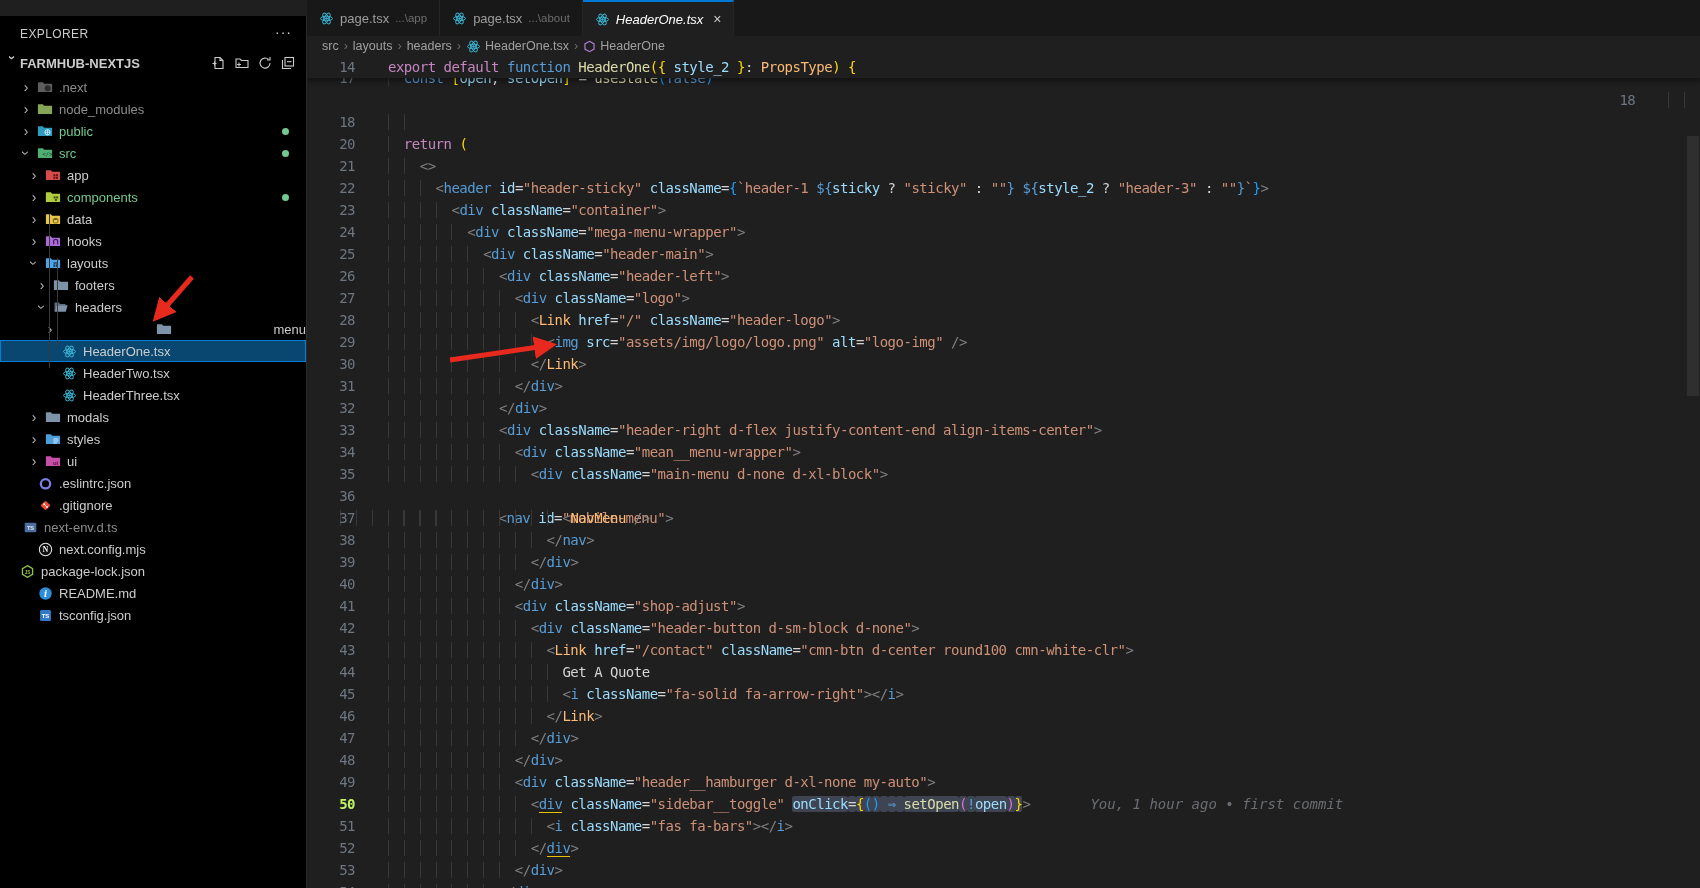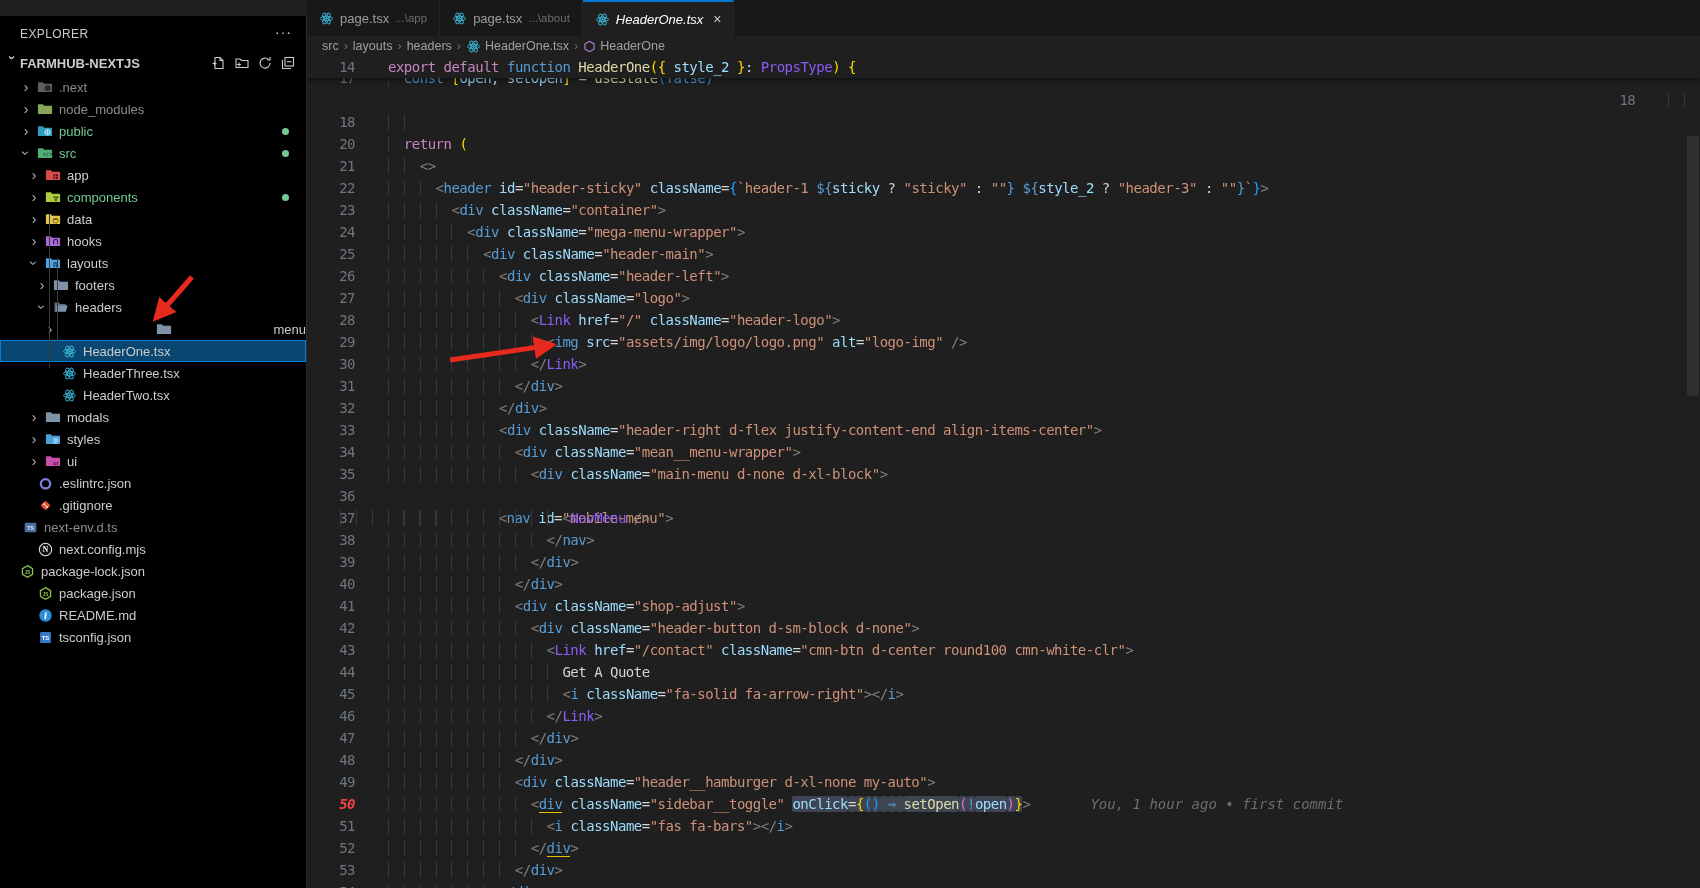--- a/index.html
+++ b/index.html
@@ -58,27 +58,27 @@
   .bc-item .bicon { margin-right:4px; display:flex; }
 
   
   #editor { position:absolute; left:307px; top:56px; width:1393px; height:832px;
             background:#1f1f1f; overflow:hidden; }
   .cline, #sticky-line { position:absolute; left:0; width:1393px; height:22px;
             display:flex; font-family:"DejaVu Sans Mono", monospace; font-size:14px;
             line-height:22px; letter-spacing:-0.5px; white-space:pre; }
   .cline .num, #sticky-line .num { width:48px; flex:none; text-align:right;
             color:#6e7681; }
-  .cline .num.cur { color:#ef4444; font-weight:bold;font-style:italic; }
+  .cline .num.cur { color:#bef264; font-weight:bold; }
   .cline .ctext, #sticky-line .ctext { margin-left:33px; }
   .ind { background:repeating-linear-gradient(90deg,#373737 0,#373737 1px,
            transparent 1px,transparent 15.86px); }
   #sticky-line { top:0; background:#1f1f1f; z-index:6;
                  box-shadow:0 3px 5px rgba(0,0,0,0.45); }
-  .tk-k{color:#C586C0}.tk-b{color:#569CD6}.tk-fn{color:#DCDCAA}.tk-cp{color:#8b5cf6}
+  .tk-k{color:#C586C0}.tk-b{color:#569CD6}.tk-fn{color:#DCDCAA}.tk-cp{color:#fdba74}
   .tk-at{color:#9CDCFE}.tk-s{color:#CE9178}.tk-p{color:#808080}.tk-w{color:#d4d4d4}
   .tk-g{color:#FFD700}.tk-bl{color:#179FFF}.tk-pk{color:#DA70D6}.tk-tp{color:#569CD6}
   .hl{background:#3e4452;border-radius:2px}
   .u{border-bottom:1.5px solid #e3c100}
   .blame { font-style:italic; color:#6a6d72; margin-left:60px; letter-spacing:0; }
 
   #scrollbar-thumb { position:absolute; right:1px; top:80px; width:12px; height:260px;
                      background:rgba(121,121,121,0.18); }
 
   
@@ -282,35 +282,35 @@
           <span class="ticon">
             <svg width="15" height="15" viewBox="-7 -7 14 14">
               <g stroke="#3CB8D8" stroke-width="0.9" fill="none">
                 <ellipse rx="5.6" ry="2.1"></ellipse>
                 <ellipse rx="5.6" ry="2.1" transform="rotate(60)"></ellipse>
                 <ellipse rx="5.6" ry="2.1" transform="rotate(120)"></ellipse>
               </g>
               <circle r="1.2" fill="#3CB8D8"></circle>
             </svg>
           </span>
-          <span class="tlabel">HeaderThree.tsx</span>
+          <span class="tlabel">HeaderTwo.tsx</span>
         </div>
         <div class="trow" style="padding-left: 42px;">
           <span class="chev"></span>
           <span class="ticon">
             <svg width="15" height="15" viewBox="-7 -7 14 14">
               <g stroke="#3CB8D8" stroke-width="0.9" fill="none">
                 <ellipse rx="5.6" ry="2.1"></ellipse>
                 <ellipse rx="5.6" ry="2.1" transform="rotate(60)"></ellipse>
                 <ellipse rx="5.6" ry="2.1" transform="rotate(120)"></ellipse>
               </g>
               <circle r="1.2" fill="#3CB8D8"></circle>
             </svg>
           </span>
-          <span class="tlabel">HeaderTwo.tsx</span>
+          <span class="tlabel">HeaderThree.tsx</span>
         </div>
         <div class="trow" style="padding-left: 26px;">
           <span class="chev">›</span>
           <span class="ticon">
             <svg width="16" height="16" viewBox="0 0 16 16">
               <path d="M1.5 3.2h4.3l1.4 1.6h7.3c.3 0 .6.3.6.6v7c0 .3-.3.6-.6.6H1.5c-.3 0-.6-.3-.6-.6V3.8c0-.3.3-.6.6-.6z" fill="#7E93A8"></path>
             </svg>
           </span>
           <span class="tlabel">modals</span>
         </div>
@@ -381,30 +381,20 @@
         </div>
         <div class="trow" style="">
           <span class="chev"></span>
           <span class="ticon">
             <svg width="15" height="15" viewBox="0 0 16 16">
               <path d="M8 1.8 13.4 4.9v6.2L8 14.2 2.6 11.1V4.9z" fill="none" stroke="#8BC34A" stroke-width="1.4"></path>
               <text x="8" y="10.6" font-size="5" fill="#8BC34A" text-anchor="middle" font-family="Liberation Sans,sans-serif" font-weight="bold">JS</text>
             </svg>
           </span>
           <span class="tlabel">package-lock.json</span>
-        </div>
-        <div class="trow" style="padding-left: 18px;">
-          <span class="chev"></span>
-          <span class="ticon">
-            <svg width="15" height="15" viewBox="0 0 16 16">
-              <path d="M8 1.8 13.4 4.9v6.2L8 14.2 2.6 11.1V4.9z" fill="none" stroke="#8BC34A" stroke-width="1.4"></path>
-              <text x="8" y="10.6" font-size="5" fill="#8BC34A" text-anchor="middle" font-family="Liberation Sans,sans-serif" font-weight="bold">JS</text>
-            </svg>
-          </span>
-          <span class="tlabel">package.json</span>
         </div>
         <div class="trow" style="padding-left: 18px;">
           <span class="chev"></span>
           <span class="ticon">
             <svg width="15" height="15" viewBox="0 0 16 16">
               <circle cx="8" cy="8" r="6.6" fill="#2A8FD8"></circle>
               <text x="8" y="11.6" font-size="9" fill="#fff" text-anchor="middle" font-family="DejaVu Serif,serif" font-style="italic" font-weight="bold">i</text>
             </svg>
           </span>
           <span class="tlabel">README.md</span>

